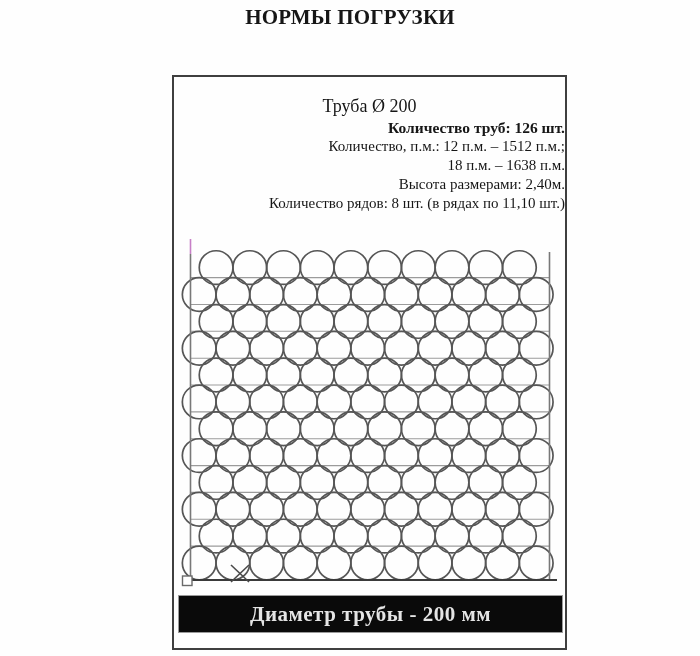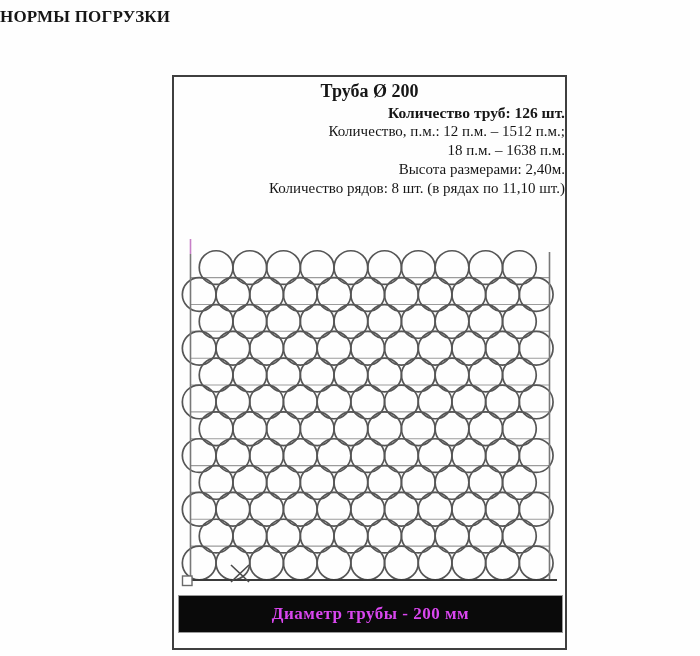--- a/index.html
+++ b/index.html
@@ -1,42 +1,42 @@
 <!DOCTYPE html>
 <html><head>
 <meta charset="utf-8">
 <style>
   html,body { margin:0; padding:0; background:#ffffff; }
   .page {
     position:relative; width:700px; height:656px; background:#fefefe;
     font-family:"Liberation Serif","DejaVu Serif",serif; color:#161616; overflow:hidden;
   }
   .doc-title {
-    padding-top:6px; text-align:left; font-size:17px; font-weight:bold;
+    padding-top:6px; text-align:center; font-size:21px; font-weight:bold;
     line-height:22px; letter-spacing:0.2px;
   }
   .doc-subtitle { text-align:center; font-size:16px; font-weight:bold; line-height:20px; }
   .card {
     position:absolute; left:172px; top:75px; width:395px; height:575px;
     box-sizing:border-box; border:2px solid #3f3f3f; background:transparent; z-index:1;
   }
   .card-heading {
-    margin-top:2px; text-align:center; font-size:18px; font-weight:bold; line-height:24px;
+    margin-top:17px; text-align:center; font-size:18px; font-weight:normal; line-height:24px;
   }
   .specs { padding-left:7px; font-size:15px; line-height:19px;text-align:right; }
   .spec-line { white-space:nowrap; }
   .spec-line.bold { font-weight:bold; font-size:15.5px; }
   .spec-line.indent { padding-left:133px; }
   .diagram-svg { position:absolute; left:0; top:0; width:700px; height:656px; z-index:2; pointer-events:none; }
   .banner {
     position:absolute; left:178px; top:595px; width:385px; height:38px;
     box-sizing:border-box; background:#0a0a0a; border:1px solid #9a9a9a; z-index:3;
     display:flex; align-items:center; justify-content:center;
   }
-  .banner-label { color:#d946ef; font-size:17px; font-weight:bold; letter-spacing:0.5px; }
+  .banner-label { color:#e5e5e5; font-size:21px; font-weight:bold; letter-spacing:0.5px; }
 </style>
 </head>
 <body>
 
 <div class="page">
 
   <div class="doc-title">НОРМЫ ПОГРУЗКИ</div>
 
   <div class="card">
     <div class="card-heading">Труба Ø 200</div>

